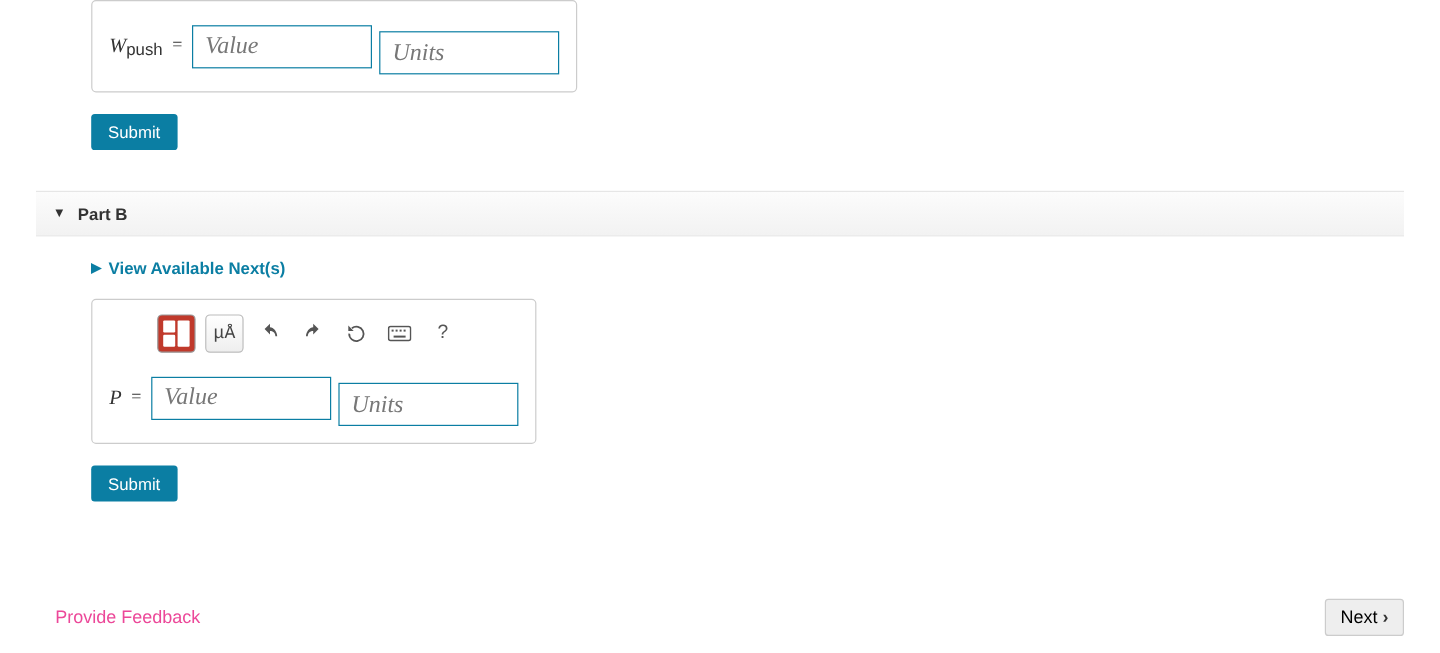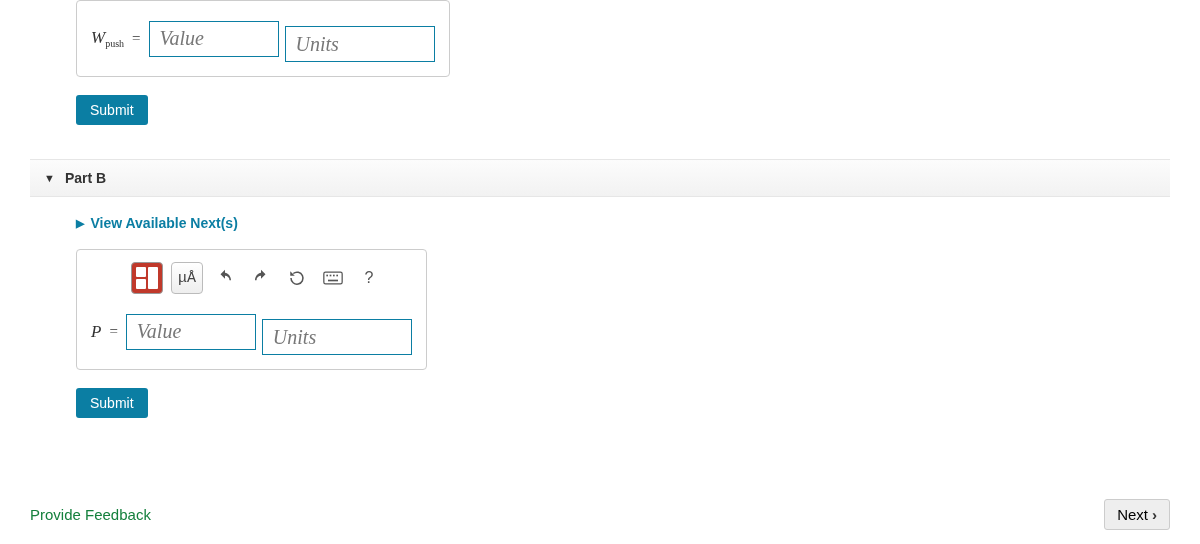--- a/index.html
+++ b/index.html
@@ -17,35 +17,35 @@
   
   .answer-box {
     border: 1px solid #ccc;
     border-radius: 4px;
     padding: 14px 14px 14px 14px;
     display: inline-block;
     margin-left: 46px;
   }
   .answer-row { display: flex; align-items: center; gap: 6px; }
   .var-label { font-family: "Times New Roman", serif; font-style: italic; font-size: 17px; }
-  .var-sub { font-size: 10px; vertical-align: sub; font-style: normal; font-family: Liberation Serif, serif; margin-top: 20px;}
+  .var-sub { font-size: 14px; vertical-align: sub; font-style: normal; font-family: Liberation Sans, sans-serif; margin-top: 20px;}
   .eq { font-family: "Times New Roman", serif; font-size: 15px; margin: 0 2px;}
   .field {
     border: 1px solid #0b7ea3;
     height: 36px;
     font-family: "Times New Roman", serif;
     font-style: italic;
     font-size: 20px;
     color: #777;
     padding: 0 10px;
     display: flex;
     align-items: center;
     background: #fff;
   }
-  .field.value { width: 130px; }
+  .field.value { width: 150px; }
   .field.units { width: 150px; margin-top: 11px; }
   
   .submit-btn {
     background: #0b7ea3;
     color: #fff;
     border: none;
     border-radius: 3px;
     padding: 7px 14px;
     font-size: 14px;
     margin-left: 46px;
@@ -117,21 +117,21 @@
   
   .footer {
     position: absolute;
     bottom: 14px;
     left: 30px;
     right: 30px;
     display: flex;
     justify-content: space-between;
     align-items: center;
   }
-  .feedback-link { color: #15803d; font-size: 15px; cursor:pointer; }
+  .feedback-link { color: #ec4899; font-size: 15px; cursor:pointer;margin-left:16px; }
   .next-btn {
     background: #eee;
     border: 1px solid #ccc;
     border-radius: 3px;
     padding: 6px 12px;
     font-size: 15px;
     cursor:pointer;
     display:flex; align-items:center; gap:4px;
   }
   .next-btn .chev { font-weight:bold; color:#333;}

